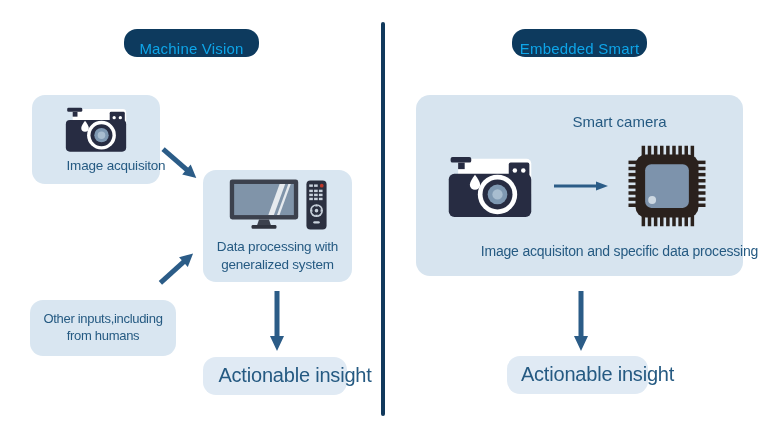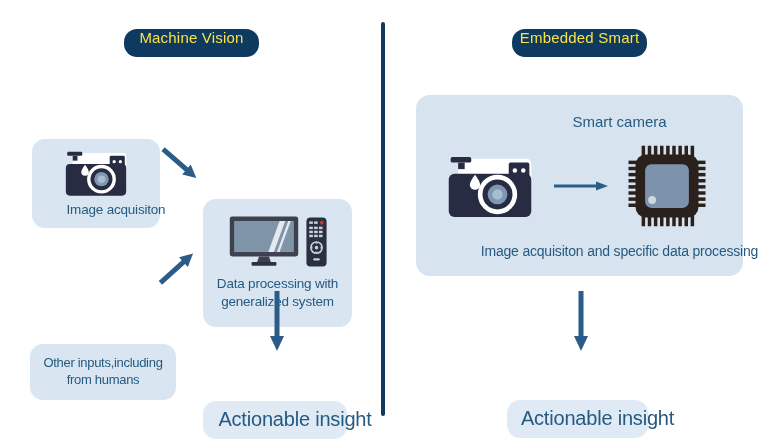--- a/index.html
+++ b/index.html
@@ -1,21 +1,21 @@
 <!DOCTYPE html>
 <html><head>
 <meta charset="utf-8">
 <style>
   html,body{margin:0;padding:0;background:#ffffff;}
   .stage{position:relative;width:768px;height:439px;background:#ffffff;overflow:hidden;
          font-family:"Liberation Sans",sans-serif;}
-  .pill{position:absolute;background:#0d3a5e;color:#fde047;border-radius:13px;
-        display:flex;align-items:flex-start;justify-content:center;font-size:15px;letter-spacing:.2px;}
+  .pill{position:absolute;background:#0d3a5e;color:#0ea5e9;border-radius:13px;
+        display:flex;align-items:flex-end;justify-content:center;font-size:15px;letter-spacing:.2px;}
   .box{position:absolute;background:#d9e6f1;border-radius:13px;color:#255a82;
-       display:flex;flex-direction:column;align-items:center;justify-content:center;text-align:center;margin-top:44px;}
+       display:flex;flex-direction:column;align-items:center;justify-content:center;text-align:center;}
   .box-light{background:#e0eaf4;}
   .label{white-space:pre-line;line-height:1.28;letter-spacing:-0.2px;}
   .nowrap{white-space:nowrap;padding-left:40px;}
   .fs14{font-size:20px;} .fs135{font-size:13.5px;} .fs13{font-size:13px;letter-spacing:-0.3px;}
   .divider{position:absolute;left:381px;top:22px;width:4px;height:394px;background:#11395c;border-radius:2px;}
   .arrow{position:absolute;transform-origin:0 50%;}
   .bigbox{position:absolute;left:416px;top:95px;width:327px;height:181px;background:#d7e4ef;
           border-radius:14px;color:#255a82;}
   .bigbox .title{position:absolute;top:18px;left:0;width:100%;text-align:center;font-size:15px;}
   .bigbox .caption{position:absolute;top:148px;left:0;width:100%;text-align:center;font-size:14px;letter-spacing:-0.2px;}
@@ -52,21 +52,21 @@
       <span class="label fs135 nowrap">Image acquisiton</span>
     </div>
 
     <div class="arrow" style="left:161px;top:141px;transform:rotate(41deg);">
       <svg width="46" height="14" viewBox="0 0 46 14">
         <line x1="1" y1="7" x2="33" y2="7" stroke="#2b5c87" stroke-width="5"></line>
         <polygon points="32,0.5 45,7 32,13.5" fill="#2b5c87"></polygon>
       </svg>
     </div>
 
-    <div class="box" style="left:203px;top:155px;width:149px;height:128px;">
+    <div class="box" style="left:203px;top:170px;width:149px;height:112px;">
       <div class="iconrow">
         <span>
           <svg width="70" height="51" viewBox="0 0 112 82">
             <defs>
                 <clipPath id="mclip">
                   <rect x="8" y="8" width="96" height="50"></rect>
                 </clipPath>
               </defs>
             <rect x="1" y="1" width="110" height="64" rx="4" fill="#3c414d"></rect>
             <rect x="8" y="8" width="96" height="50" fill="#8094a9"></rect>

